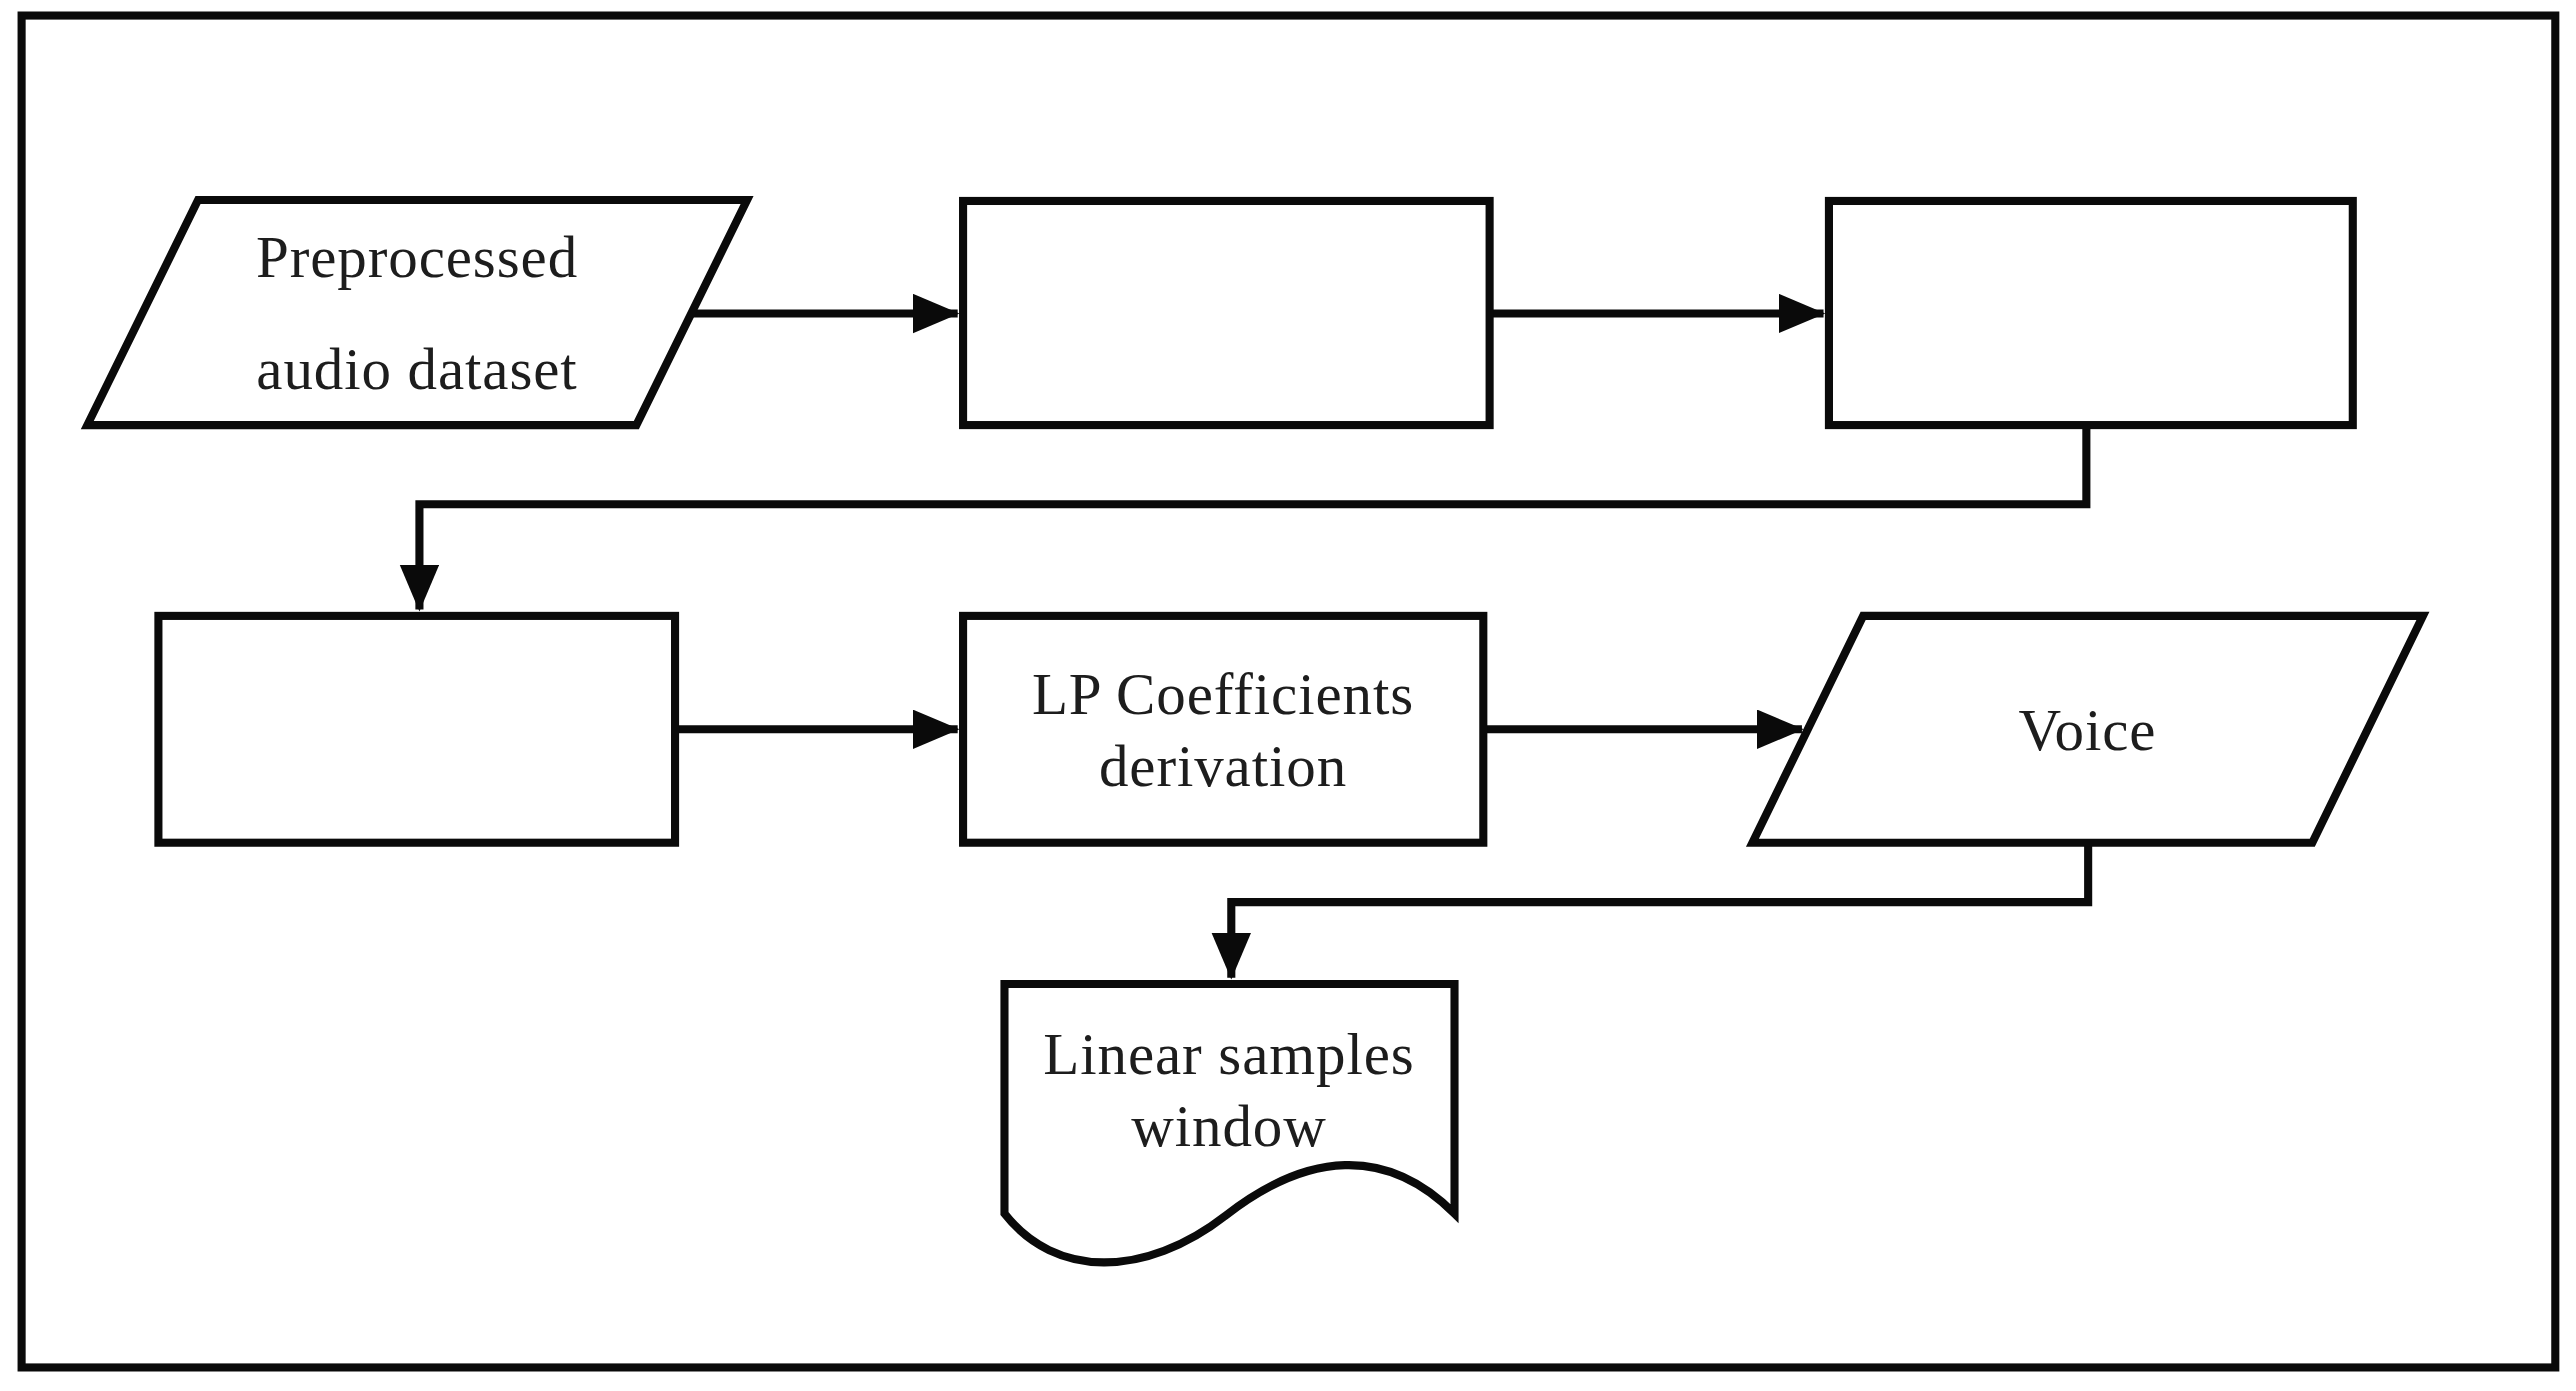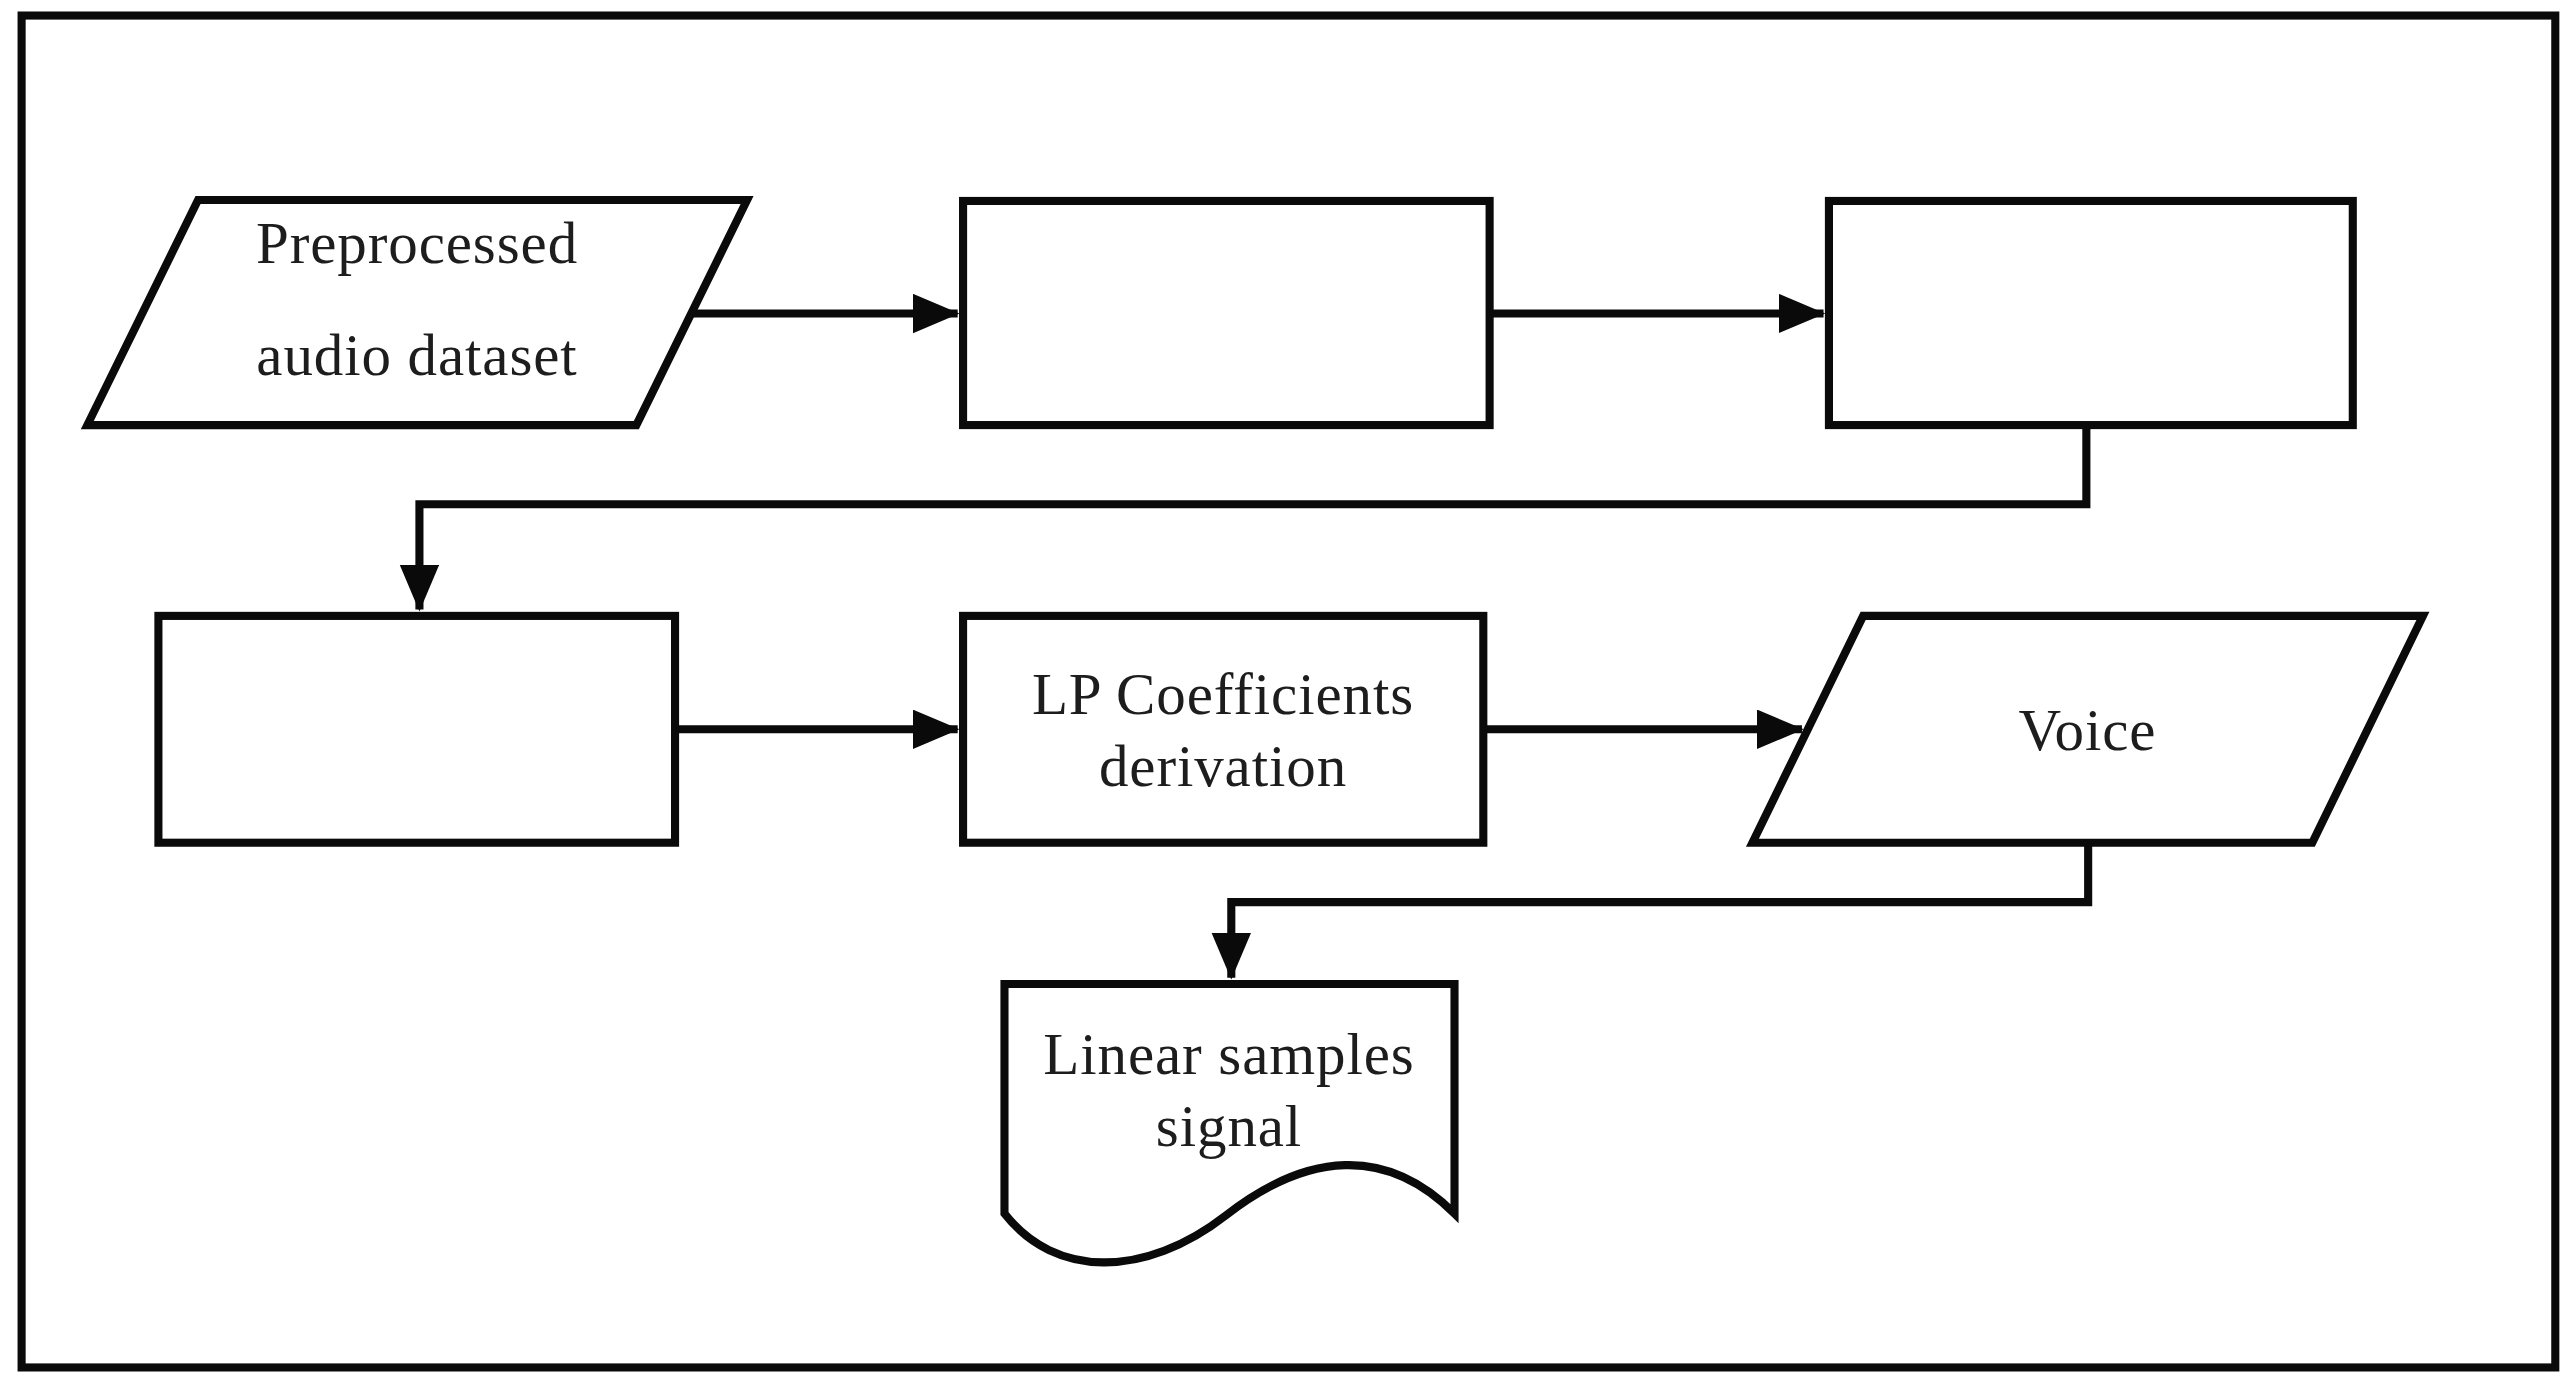--- a/index.html
+++ b/index.html
@@ -79,36 +79,36 @@
     <rect class="shape" x="1070" y="223" width="585" height="249"></rect>
     <rect class="shape" x="2032" y="223" width="582" height="249"></rect>
     <rect class="shape" x="176" y="684" width="574" height="252"></rect>
     <rect class="shape" x="1070" y="684" width="578" height="252"></rect>
     <polygon class="shape" points="2070,684 2692,684 2569,936 1947,936"></polygon>
     <path class="shape" d="M 1116 1093 L 1616 1093 L 1616 1348
                            C 1540 1272 1452 1280 1362 1350
                            C 1272 1420 1172 1420 1116 1348 Z"></path>
   </svg>
 
-  <div class="label" style="left:87px;  top:186px; width:660px; height:225px;gap:40px;">
+  <div class="label" style="left:87px;  top:200px; width:660px; height:225px;gap:40px;">
     <span>Preprocessed</span>
     <span>audio dataset</span>
   </div>
 
 
 
 
   <div class="label" style="left:963px; top:616px; width:520px; height:227px;">
     <span>LP Coefficients</span>
     <span>derivation</span>
   </div>
 
   <div class="label" style="left:1752px; top:616px; width:671px; height:227px;">
     <span>Voice</span>
   </div>
 
   <div class="label" style="left:1004px; top:984px; width:450px; height:212px;">
     <span>Linear samples</span>
-    <span>signal</span>
+    <span>window</span>
   </div>
 
 </div>
 
 
 </body></html>

